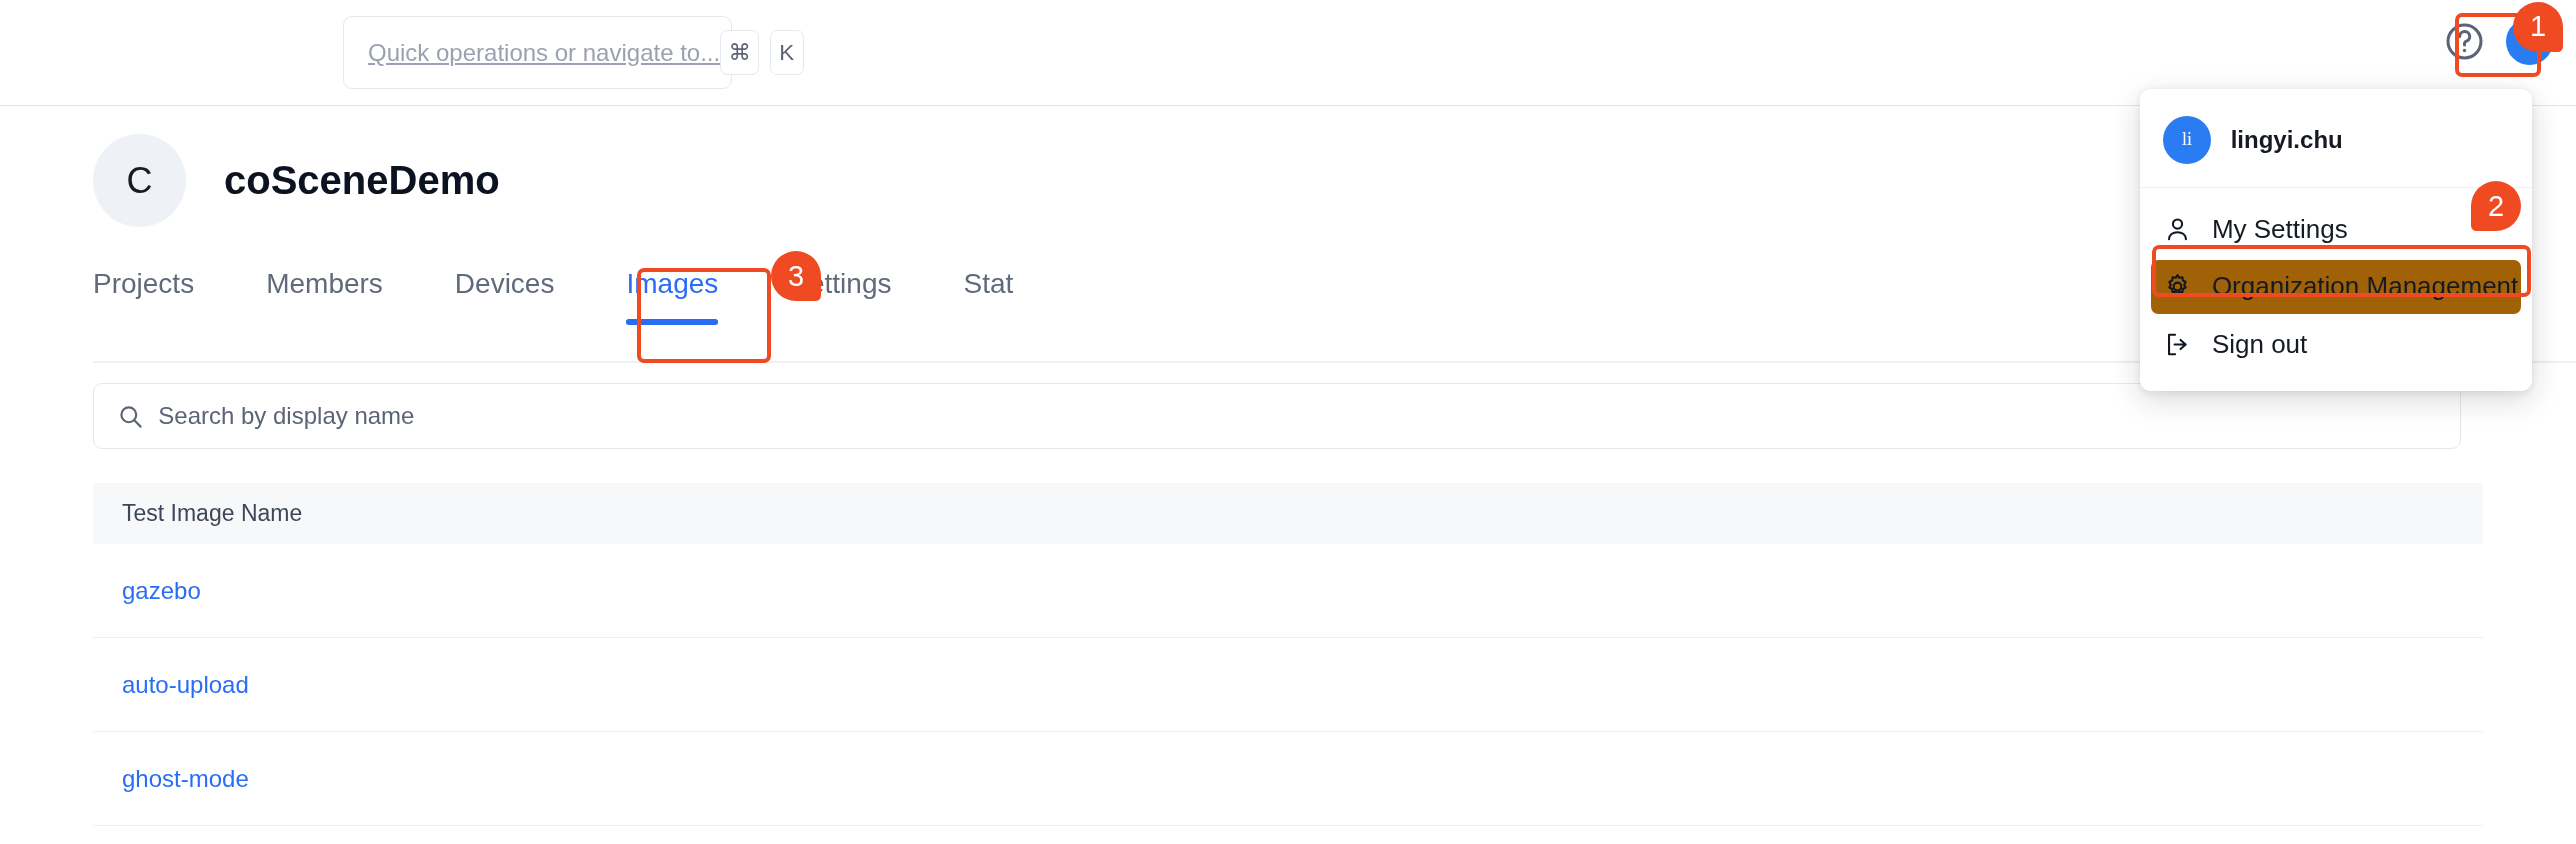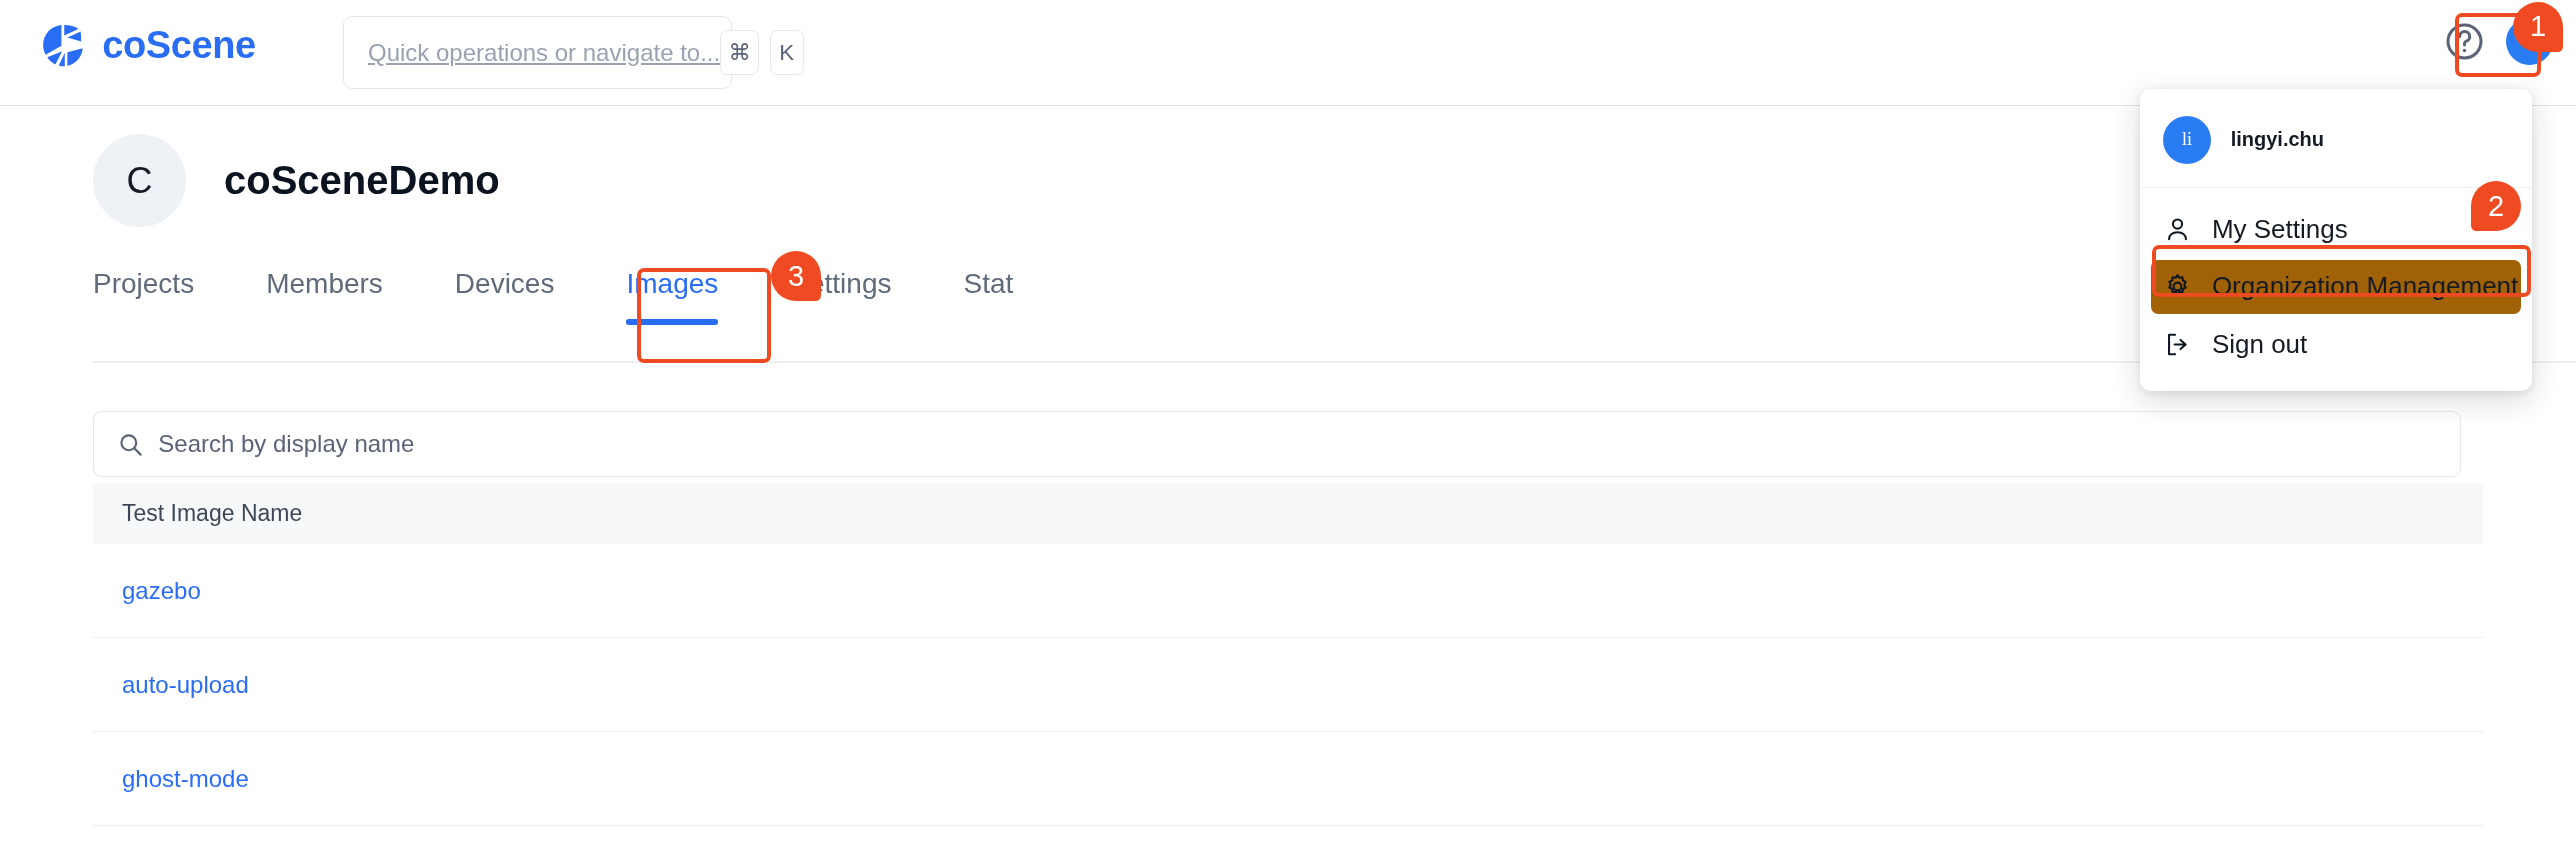--- a/index.html
+++ b/index.html
@@ -94,21 +94,21 @@
     padding: 12.5px 23px 23px 23px;
     border-bottom: 1.8px solid #eef0f4;
   }
   .dd-avatar {
     width: 48px; height: 48px; border-radius: 50%;
     background: #2a7cf2; color: #fff;
     display: flex; align-items: center; justify-content: center;
     font-size: 18px; font-family: "Liberation Serif", serif;
     flex: 0 0 auto;
   }
-  .dd-username { font-size: 20px; font-weight: bold; color: #151a24; }
+  .dd-username { font-size: 24px; font-weight: bold; color: #151a24; }
 
   .dd-items { padding-top: 10.7px; }
   .dd-item {
     display: flex; align-items: center; gap: 19.7px;
     height: 54px; margin: 3.6px 10.7px; padding: 0 12.5px;
     border-radius: 7.2px; cursor: pointer;
   }
   .dd-item.active { background: #a16207; }
   .dd-item-icon { width: 29px; height: 29px; flex: 0 0 auto; display: block; }
   .dd-item-label { font-size: 26px; color: #151a24; white-space: nowrap; }
@@ -144,21 +144,21 @@
   .tabs-rule {
     position: absolute; left: 93px; top: 361px;
     width: 2483px; height: 1.8px; background: #eceff3;
   }
 
   
   .table-search {
     position: absolute; left: 93px; top: 383px;
     width: 2368px; height: 66px;
     border: 1.8px solid #e4e8ef; border-radius: 9px;
-    background: #fff; display: flex; align-items: center; margin-top: 28px;
+    background: #fff; display: flex; align-items: center;
   }
   .search-icon { width: 27px; height: 27px; margin-left: 23px; display: block; }
   .table-search-ph { margin-left: 14.3px; font-size: 24px; color: #5b6377; }
 
   
   .tbl { position: absolute; left: 93px; top: 483px; width: 2390px; }
   .tbl-head {
     height: 61px; background: #f6f8fa;
     display: flex; align-items: center;
     padding-left: 29px;
@@ -168,32 +168,20 @@
     height: 94px; display: flex; align-items: center;
     padding-left: 29px; border-bottom: 1.8px solid #eceff3;
   }
   .tbl-link { font-size: 24px; color: #2a6df5; cursor: pointer; }
 </style>
 </head>
 <body>
 
 <div class="topbar">
 
-  <div class="brand">
-    <svg class="brand-logo" viewBox="0 0 64 64">
-      <path d="M32 4C16.5 4 4 16.5 4 32s12.5 28 28 28 28-12.5 28-28S47.5 4 32 4z" fill="none"></path>
-      <path d="M30 6.5C17 7.5 6.5 18.4 6.5 32c0 4.6 1.2 8.9 3.3 12.6L30 32.8V6.5z" fill="#2a6df5"></path>
-      <path d="M33.6 6.5v13.2l18-8.2C47.4 8.2 40.8 6.6 33.6 6.5z" fill="#2a6df5"></path>
-      <path d="M54.6 14.6 37.6 22.4l17.7 5.1c-.1-4.7-.3-9-0.7-12.9z" fill="#2a6df5"></path>
-      <path d="M11.8 47.6c2.6 4 6.2 7.2 10.5 9.2l8.6-16.8-19.1 7.6z" fill="#2a6df5"></path>
-      <path d="M26.6 58.1c2.5.8 5 1.2 7.7 1.2V41.9l-7.7 16.2z" fill="#2a6df5"></path>
-      <path d="M37.6 41.4v17.3c10.7-2 18.8-11.3 19.5-22.4l-19.5 5.1z" fill="#2a6df5"></path>
-    </svg>
-    <div class="brand-name">coScene</div>
-  </div>
 
   <div class="omnibox">
     <div class="omnibox-placeholder">Quick operations or navigate to...</div>
     <div class="kbd-group">
       <div class="kbd">⌘</div>
       <div class="kbd">K</div>
     </div>
   </div>
 
   <div class="topbar-right">

